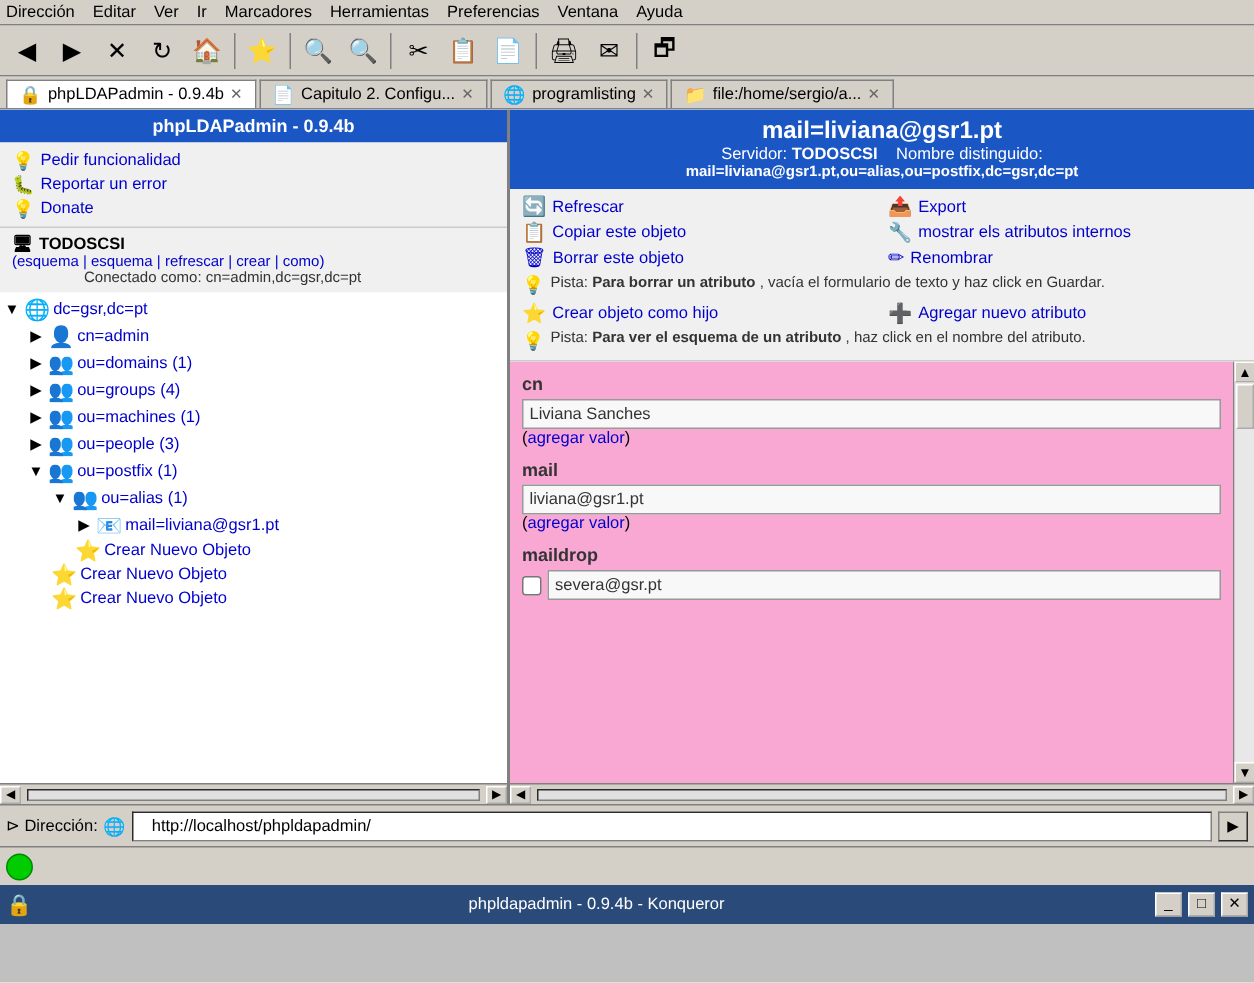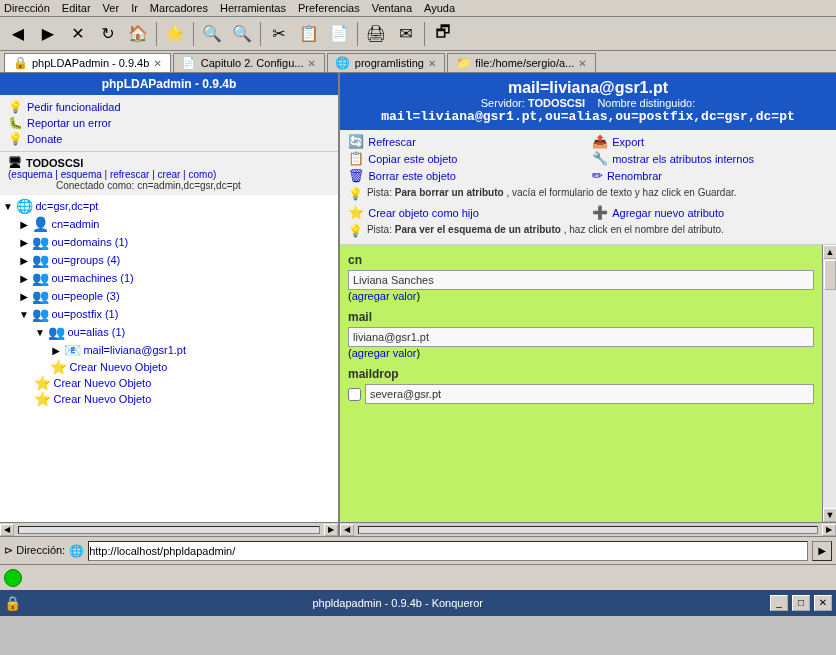--- a/index.html
+++ b/index.html
@@ -144,21 +144,21 @@
       flex-direction: column;
       overflow: hidden;
     }
     .right-header {
       background: #1a56c4;
       color: white;
       text-align: center;
       padding: 6px 8px;
     }
     .right-header .title { font-size: 16px; font-weight: bold; }
-    .right-header .dn { font-size: 13px; font-weight: bold; font-family: Liberation Mono, monospace; }
+    .right-header .dn { font-size: 10px; font-weight: bold; }
 
     .right-toolbar {
       background: #f0f0f0;
       border-bottom: 1px solid #ccc;
       padding: 4px 8px;
       display: grid;
       grid-template-columns: 1fr 1fr;
       gap: 2px 8px;
     }
     .rtb-item {
@@ -171,21 +171,21 @@
       grid-column: 1 / -1;
       display: flex; align-items: flex-start; gap: 4px;
       padding: 2px 0;
     }
     .rtb-hint .icon { color: #6060c0; font-size: 12px; }
 
     .right-content {
       flex: 1;
       overflow-y: auto;
       padding: 8px;
-      background: #bef264;
+      background: #f9a8d4;
     }
     .attr-section { margin-bottom: 8px; }
     .attr-label { font-size: 12px; font-weight: bold; color: #333; margin-bottom: 3px; }
     .attr-input {
       width: 100%;
       padding: 3px 4px;
       border: 1px solid #999;
       background: #f8f8f8;
       font-size: 11px;
       color: #333;
@@ -210,21 +210,21 @@
       align-items: center;
       padding: 2px 4px;
       height: 28px;
       gap: 4px;
     }
     .address-label { font-size: 11px; font-weight: normal; }
     .address-input {
       flex: 1;
       height: 20px;
       border: 1px inset #808080;
-      padding: 1px 0;
+      padding: 1px 12px;
       font-size: 11px;
       background: white;
     }
     .addr-go-btn {
       width: 20px; height: 20px;
       background: #d4d0c8;
       border: 1px outset #808080;
       font-size: 10px;
       cursor: pointer;
     }

